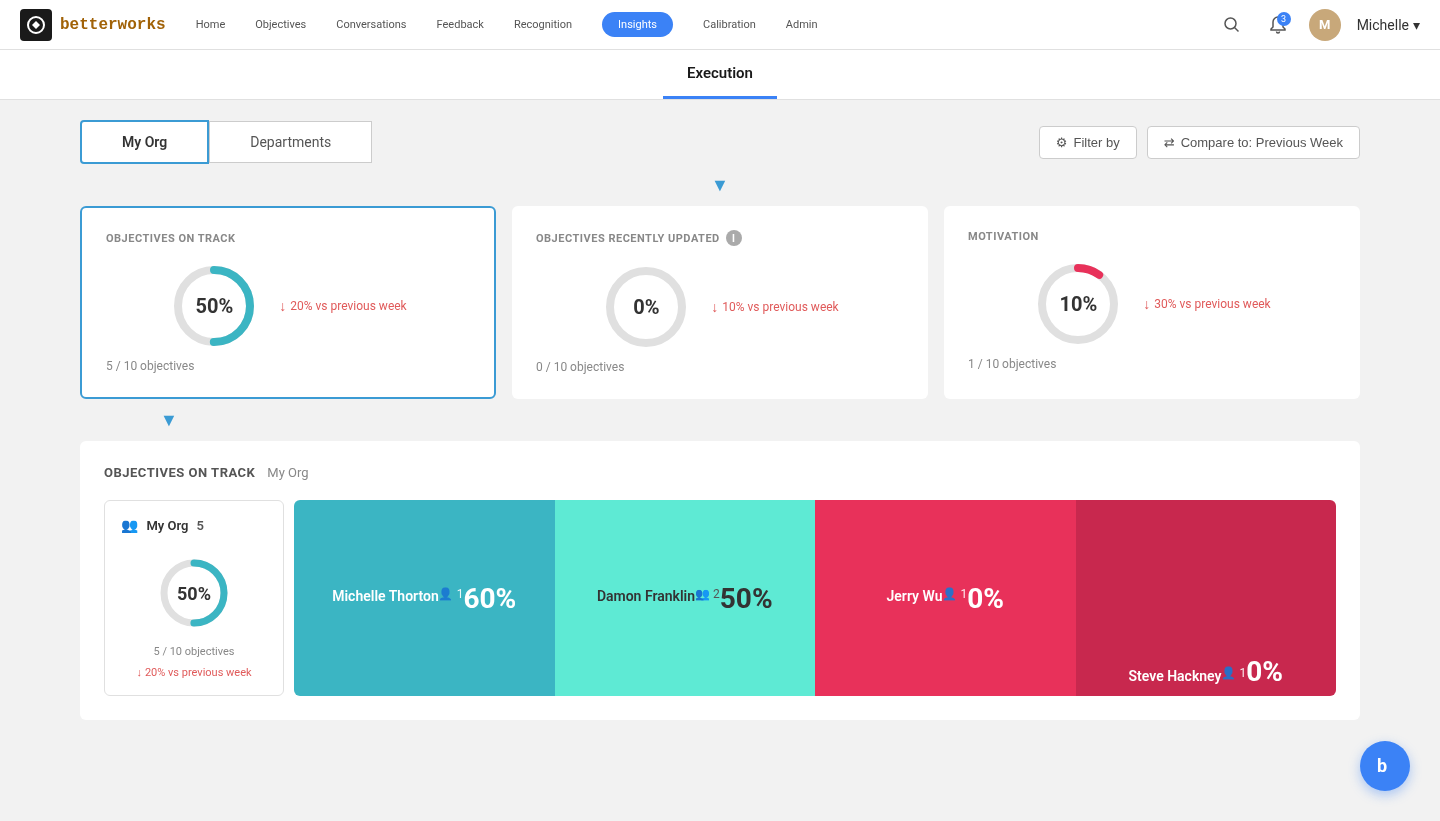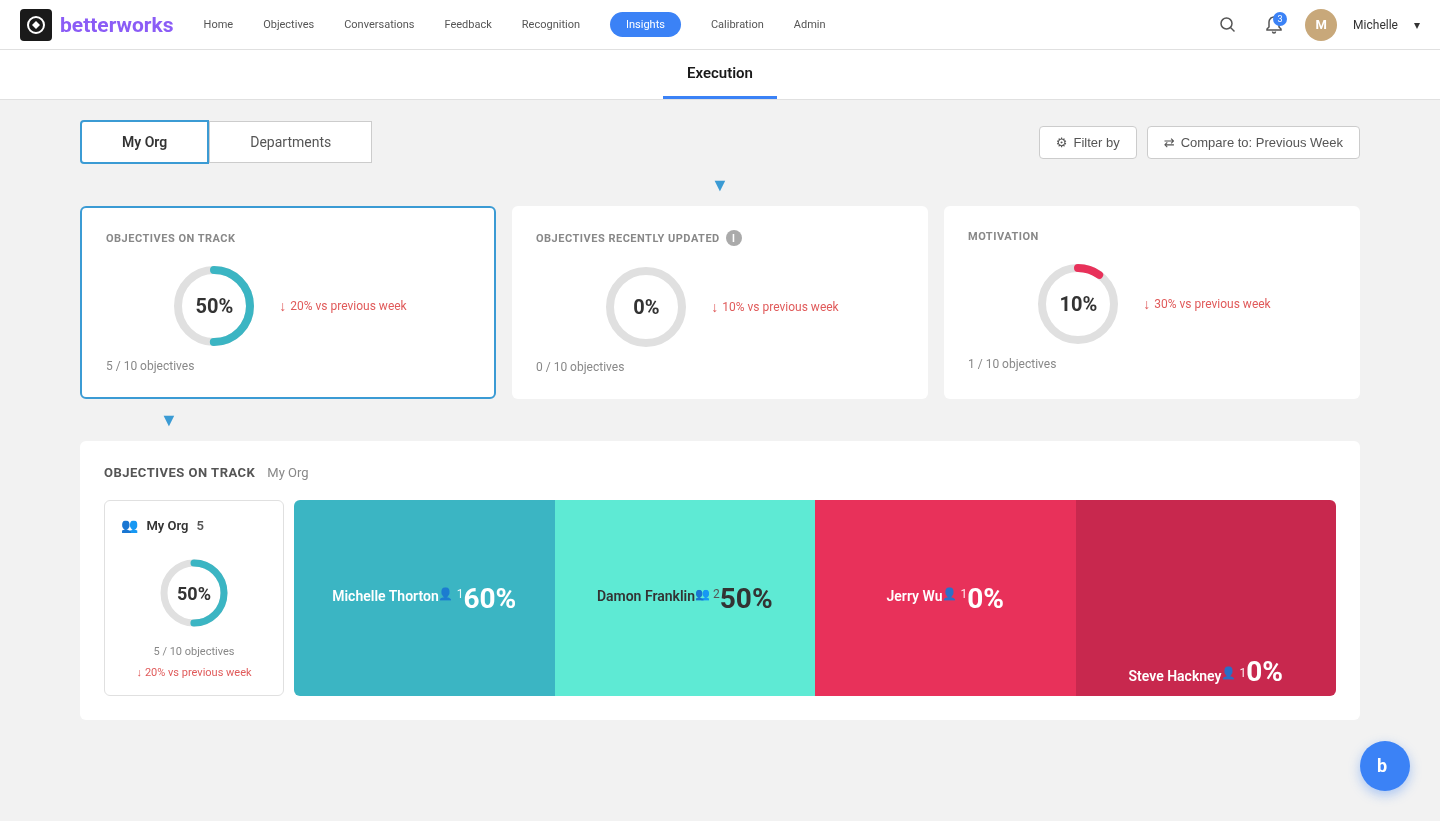--- a/index.html
+++ b/index.html
@@ -90,26 +90,26 @@
       background: #c8a87a;
       overflow: hidden;
       display: flex;
       align-items: center;
       justify-content: center;
       font-size: 13px;
       color: #fff;
       font-weight: bold;
     }
     .user-name {
-      font-size: 12px;
+      font-size: 14px;
       color: #333;
       cursor: pointer;
       display: flex;
       align-items: center;
-      gap: 16px;
+      gap: 4px;
     }
 
     
     .sub-nav {
       background: #fff;
       display: flex;
       justify-content: center;
       border-bottom: 1px solid #e0e0e0;
     }
     .sub-nav-tab {
@@ -405,21 +405,21 @@
 <body>
 
 <nav class="navbar">
   <div class="navbar-logo">
     <div class="logo-icon">
       <svg width="18" height="18" viewBox="0 0 18 18">
         <circle cx="9" cy="9" r="8" fill="none" stroke="#fff" stroke-width="2"></circle>
         <path d="M5 9 L9 5 L13 9 L9 13 Z" fill="#fff"></path>
       </svg>
     </div>
-    <span style="font-size:21px;font-weight:700;color:#8b5cf6;">betterworks</span>
+    <span style="font-size:16px;font-weight:700;color:#a16207;font-family:Liberation Mono, monospace;">betterworks</span>
   </div>
 
   <div class="nav-links">
     <a class="nav-link">Home</a>
     <a class="nav-link">Objectives</a>
     <a class="nav-link">Conversations</a>
     <a class="nav-link">Feedback</a>
     <a class="nav-link">Recognition</a>
     <a class="nav-link active">Insights</a>
     <a class="nav-link">Calibration</a>

